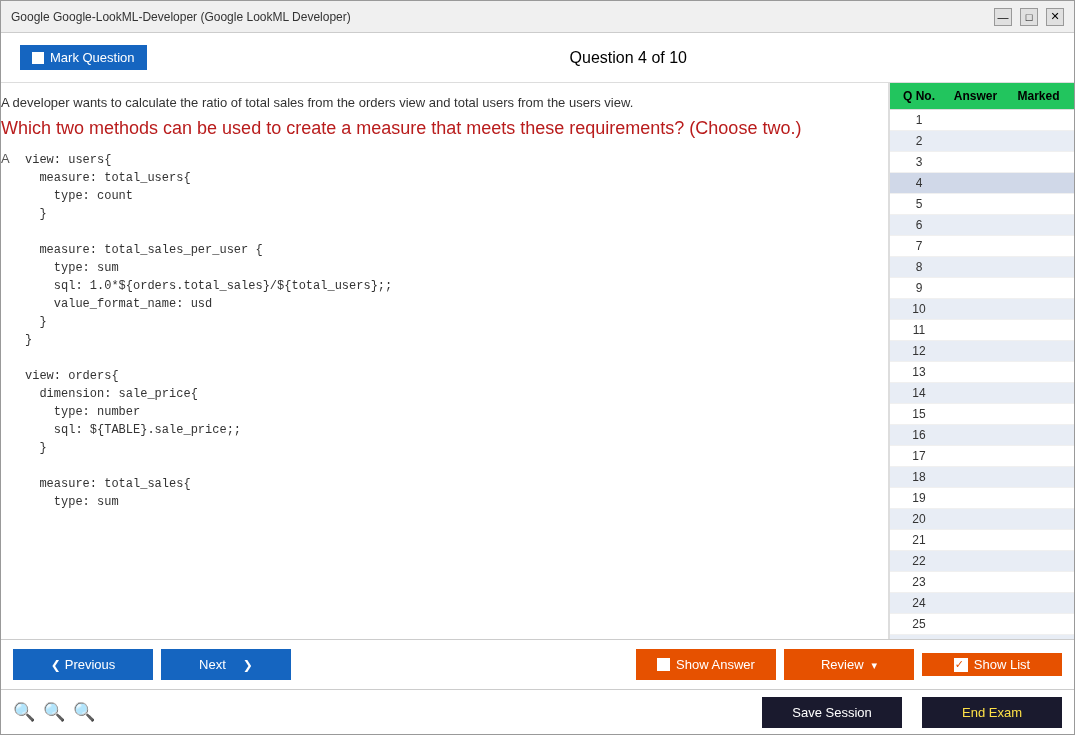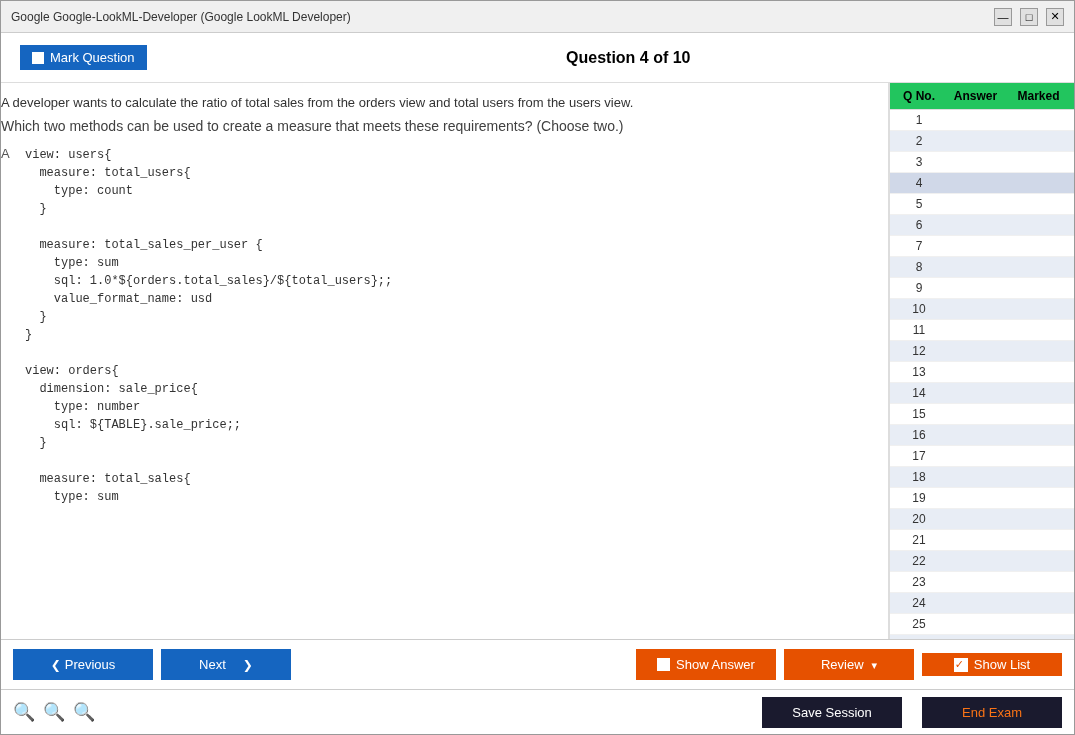--- a/index.html
+++ b/index.html
@@ -10,29 +10,29 @@
     
     .title-bar { background: #f0f0f0; border-bottom: 1px solid #ccc; padding: 6px 10px; display: flex; align-items: center; justify-content: space-between; height: 32px; }
     .title-bar-title { font-size: 12px; color: #333; }
     .title-bar-controls { display: flex; gap: 8px; }
     .title-bar-btn { width: 18px; height: 18px; border: 1px solid #999; background: #e0e0e0; font-size: 11px; cursor: pointer; display: flex; align-items: center; justify-content: center; }
 
     
     .toolbar { padding: 8px 12px; border-bottom: 1px solid #ddd; display: flex; align-items: center; height: 50px; }
     .mark-question-btn { background: #1565c0; color: white; border: none; padding: 5px 12px; font-size: 13px; cursor: pointer; display: flex; align-items: center; gap: 6px; margin-left: 7px; }
     .mark-question-btn .sq-icon { width: 12px; height: 12px; background: white; display: inline-block; }
-    .question-title { flex: 1; text-align: center; font-weight: bold; font-size: 16px; margin-left: 48px; }
+    .question-title { flex: 1; text-align: center; font-weight: normal; font-size: 16px; margin-left: 48px; }
 
     
     .content-area { display: flex; flex: 1; overflow: hidden; }
 
     
     .question-panel { flex: 1; padding: 12px 0; overflow-y: auto; border-right: 1px solid #ddd; }
     .question-text { font-size: 13px; color: #333; margin-bottom: 8px; }
-    .question-subtext { font-size: 14px; color: #404040; margin-bottom: 12px; }
+    .question-subtext { font-size: 18px; color: #b91c1c; margin-bottom: 12px; }
 
     
     .option-container { display: flex; gap: 8px; margin-bottom: 6px; }
     .option-label { font-size: 13px; color: #555; min-width: 16px; }
     .code-block { font-family: 'Courier New', monospace; font-size: 12px; color: #333; line-height: 1.5; border-left: none; }
 
     
     .question-list-panel { width: 185px; display: flex; flex-direction: column; border-left: 1px solid #ddd; }
     .question-list-header { display: grid; grid-template-columns: 50px 1fr 1fr; font-size: 12px; font-weight: bold; padding: 6px 4px; border-bottom: 1px solid #ddd; background: #22c55e; }
     .question-list-header span { text-align: center; }
@@ -51,21 +51,21 @@
     .btn-show-list { background: #e65100; color: white; border: none; padding: 4px 18px; font-size: 13px; cursor: pointer; display: flex; align-items: center; gap: 6px; min-width: 140px; justify-content: center; }
     .check-icon { width: 14px; height: 14px; background: white; display: inline-block; position: relative; }
     .check-icon::after { content: '✓'; color: #e65100; font-size: 11px; position: absolute; top: 0; left: 1px; }
     .sq-stop { width: 13px; height: 13px; background: white; display: inline-block; }
 
     
     .footer-bar { border-top: 1px solid #ccc; padding: 6px 12px; display: flex; align-items: center; gap: 8px; background: #fff; height: 45px; }
     .zoom-btn { background: none; border: none; cursor: pointer; font-size: 18px; color: #333; }
     .footer-right { margin-left: auto; display: flex; gap: 20px; align-items: center; }
     .btn-save-session { background: #1a1a2e; color: white; border: none; padding: 8px 18px; font-size: 13px; cursor: pointer; min-width: 140px; }
-    .btn-end-exam { background: #1a1a2e; color: #f97316; border: none; padding: 8px 18px; font-size: 13px; cursor: pointer; min-width: 140px; }
+    .btn-end-exam { background: #1a1a2e; color: #fde047; border: none; padding: 8px 18px; font-size: 13px; cursor: pointer; min-width: 140px; }
 
     .arrow-left::before { content: '❮'; font-size: 12px; }
     .arrow-right::before { content: '❯'; font-size: 12px; }
     .dropdown-arrow::after { content: '▾'; font-size: 11px; margin-left: 4px; }
   </style>
 </head>
 <body>
 
 <div class="window">
 

